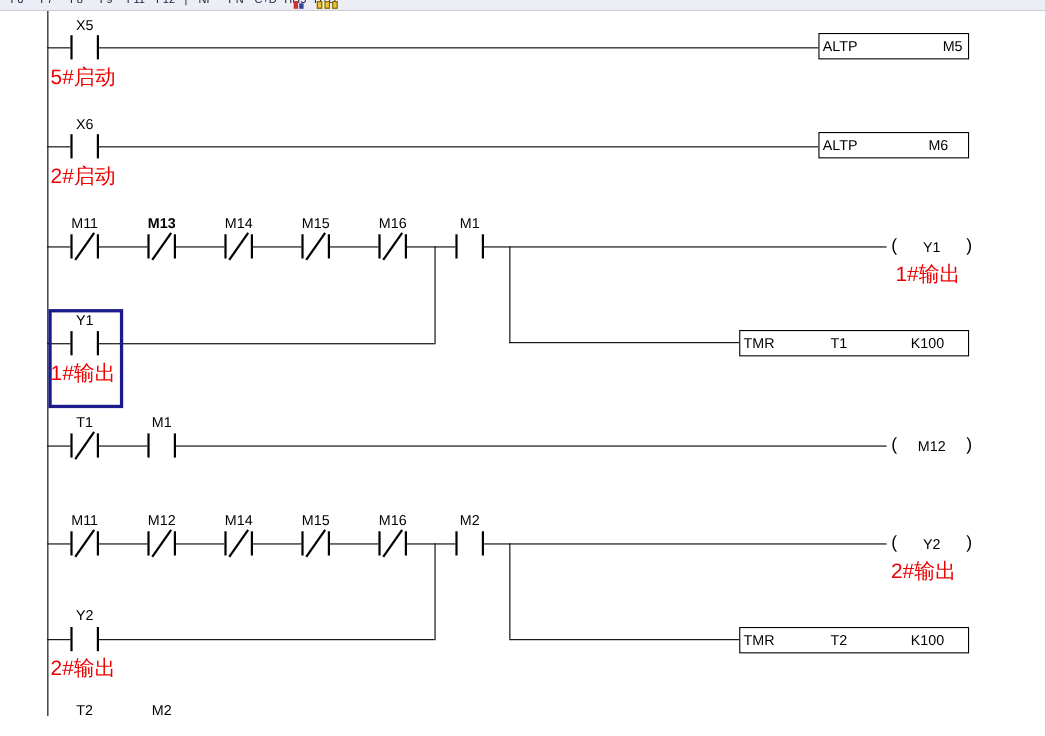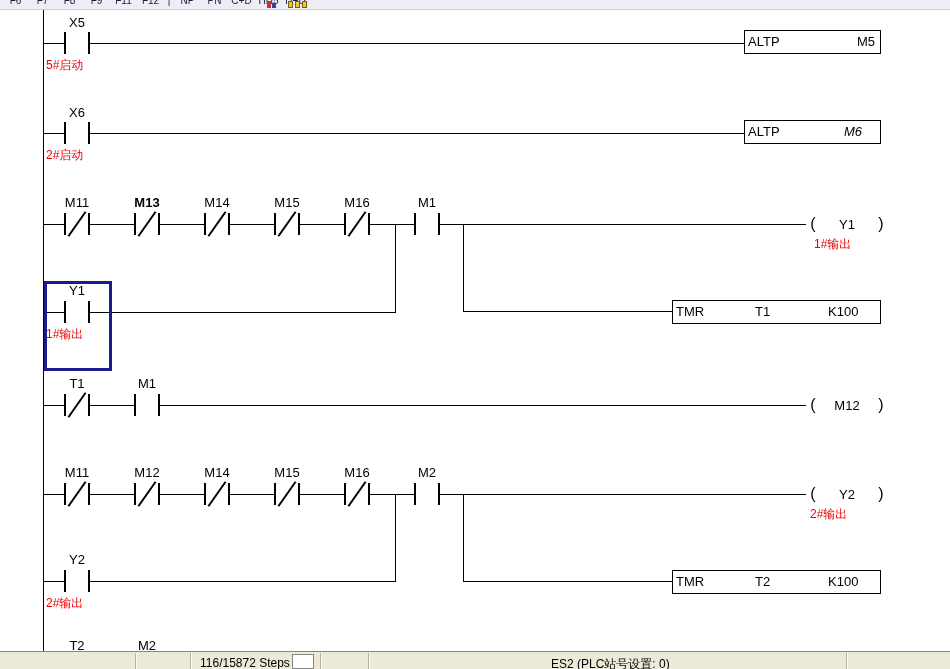--- a/index.html
+++ b/index.html
@@ -16,21 +16,21 @@
   .h{position:absolute;height:1px;background:#000;}
   .v{position:absolute;width:1px;background:#000;}
   .rail{position:absolute;width:1px;background:#000;}
   .contact{position:absolute;width:26px;height:26px;background:#fff;}
   .contact .b{position:absolute;top:2px;width:2px;height:22px;background:#000;}
   .contact .bl{left:0;}
   .contact .br{right:0;}
   .contact .slash{position:absolute;left:12px;top:-2px;width:2px;height:30px;background:#000;
                   transform:rotate(35deg);}
   .dlabel{position:absolute;width:50px;text-align:center;font-size:13px;color:#000;white-space:nowrap;}
-  .comment{position:absolute;font-size:12px;color:#ee0000;white-space:nowrap;}
+  .comment{position:absolute;font-size:19px;color:#ee0000;white-space:nowrap;}
   .ibox{position:absolute;height:22px;border:1px solid #000;background:#fff;font-size:13px;}
   .ibox span{position:absolute;top:3px;white-space:nowrap;text-align:center;}
   .coil{position:absolute;width:82px;height:22px;display:flex;align-items:center;font-size:13px;}
   .coil .par{width:14px;text-align:center;font-size:16px;font-weight:400;}
   .coil .cname{flex:1;text-align:center;}
   .selbox{position:absolute;border:3px solid #1b1b8c;box-sizing:border-box;background:transparent;z-index:5;}
   
   #statusbar{position:absolute;left:0;top:651px;width:950px;height:18px;background:#ece9d8;
              border-top:1px solid #868686;overflow:hidden;}
   #statusbar .ssep{position:absolute;top:1px;width:1px;height:17px;background:#b5b29e;border-right:1px solid #fcfbf4;}
@@ -84,21 +84,21 @@
 
   <div class="h" style="left:43px;top:133px;width:701px;"></div>
   <div class="dlabel" style="left:52px;top:105px;">X6</div>
   <div class="contact" style="left:64px;top:120px;">
     <div class="b bl"></div>
       <div class="b br"></div>
   </div>
   <div class="comment" style="left:46px;top:147px;">2#启动</div>
   <div class="ibox" style="left:744px;top:120px;width:135px;">
     <span style="left:3px;">ALTP</span>
-    <span style="left:99px;font-style:italic;">M6</span>
+    <span style="left:99px;">M6</span>
   </div>
 
   <div class="h" style="left:43px;top:224px;width:763px;"></div>
   <div class="dlabel" style="left:52px;top:195px;">M11</div>
   <div class="dlabel" style="left:122px;top:195px;font-weight:bold;">M13</div>
   <div class="dlabel" style="left:192px;top:195px;">M14</div>
   <div class="dlabel" style="left:262px;top:195px;">M15</div>
   <div class="dlabel" style="left:332px;top:195px;">M16</div>
   <div class="dlabel" style="left:402px;top:195px;">M1</div>
   <div class="contact" style="left:64px;top:211px;">
@@ -227,24 +227,14 @@
   <div class="dlabel" style="left:52px;top:552px;">Y2</div>
   <div class="contact" style="left:64px;top:568px;">
       <div class="b bl"></div>
       <div class="b br"></div>
     </div>
   <div class="comment" style="left:46px;top:595px;">2#输出</div>
 
   <div class="dlabel" style="left:52px;top:638px;">T2</div>
   <div class="dlabel" style="left:122px;top:638px;">M2</div>
 
-  <div id="statusbar">
-    <div class="ssep" style="left:135px;"></div>
-    <div class="ssep" style="left:190px;"></div>
-    <div class="ssep" style="left:320px;"></div>
-    <div class="ssep" style="left:368px;"></div>
-    <div class="ssep" style="left:846px;"></div>
-    <div class="stext" style="left:200px;">116/15872 Steps</div>
-    <div class="sbox"></div>
-    <div class="stext" style="left:551px;">ES2 (PLC站号设置: 0)</div>
-  </div>
 
 </div>
 
 </body></html>

